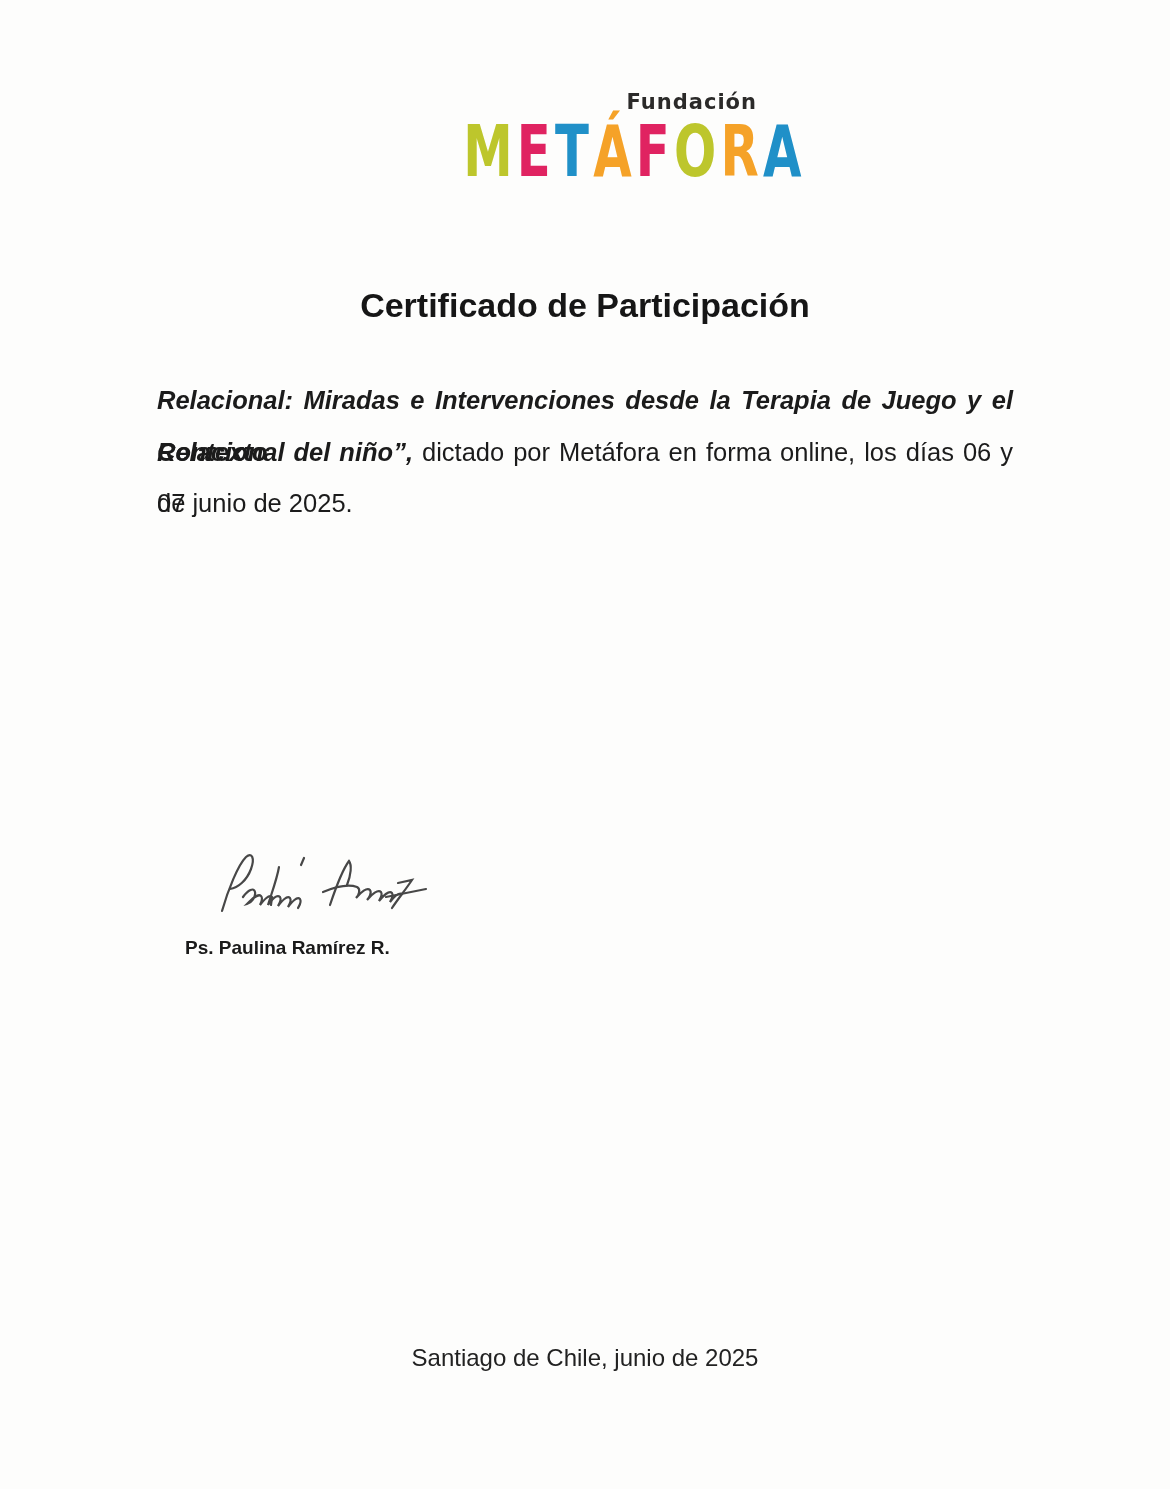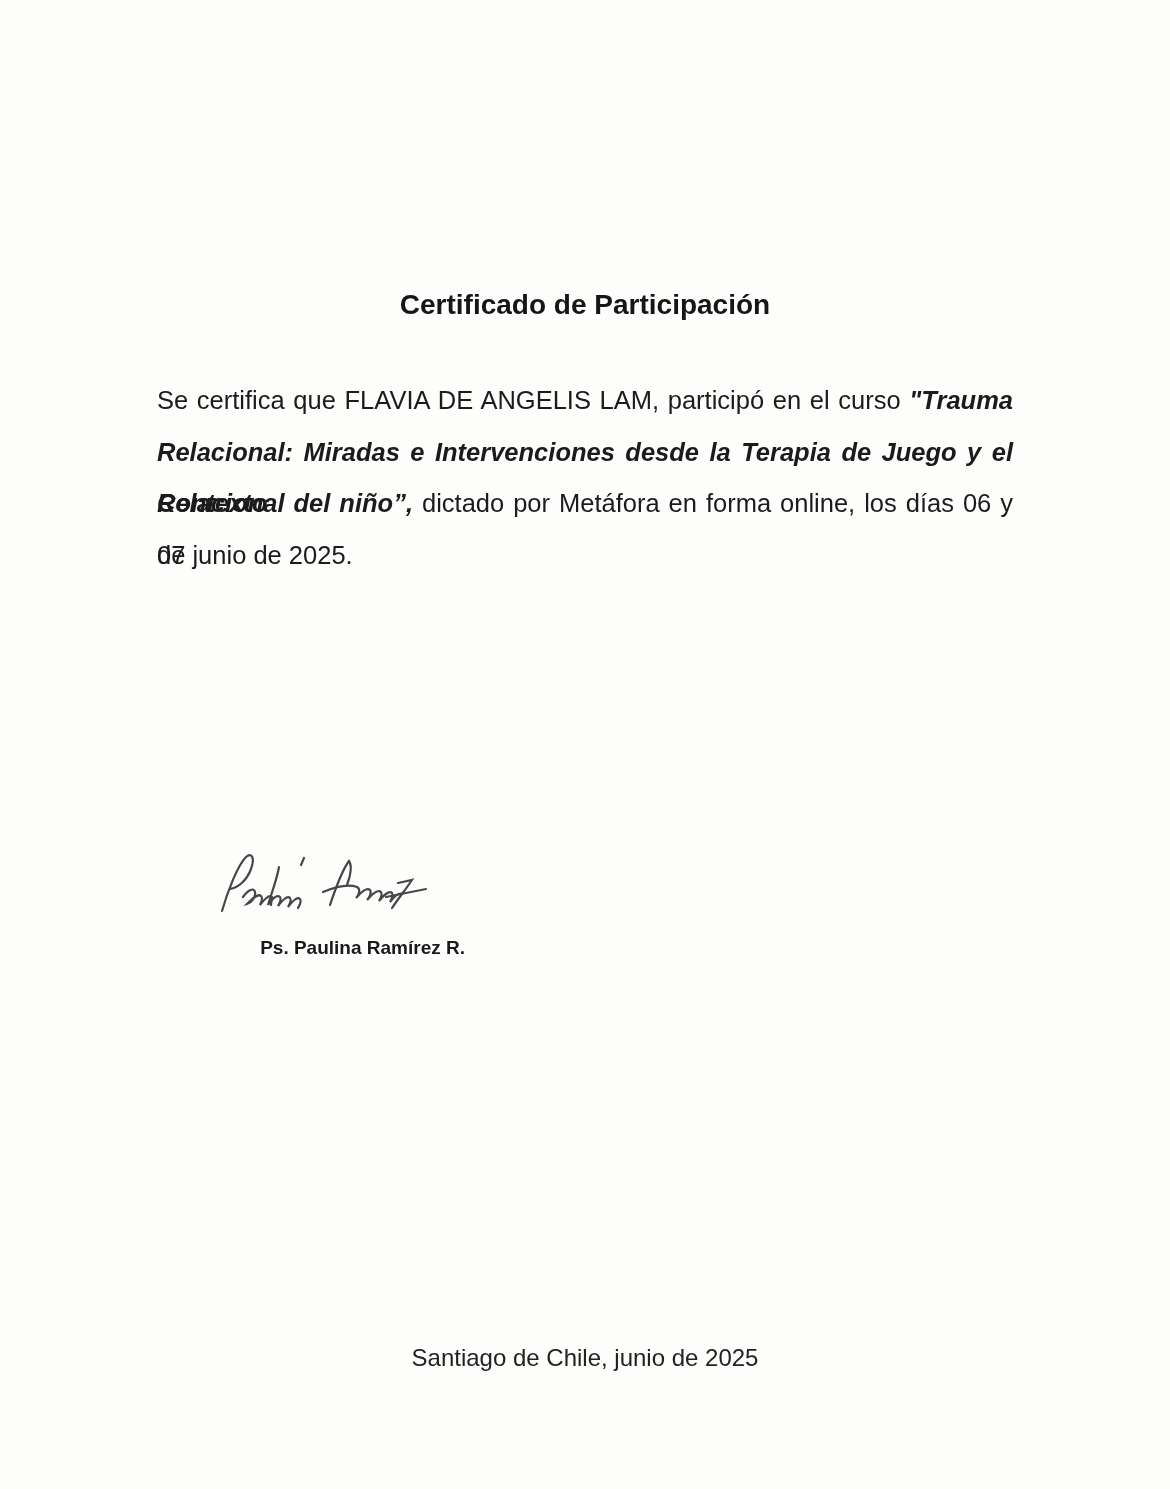--- a/index.html
+++ b/index.html
@@ -43,21 +43,21 @@
     margin-top: 4px;
   }
   .logo-word span { display: inline-block; }
 
   
   .title {
     position: absolute;
     top: 287px;
     left: 0; right: 0;
     text-align: center;
-    font-size: 28px;
+    font-size: 34px;
     font-weight: bold;
     line-height: 36px;
     color: #161616;
   }
 
   
   .para {
     position: absolute;
     left: 157px;
     width: 856px;
@@ -70,21 +70,21 @@
     white-space: normal;
     text-align: justify;
     text-align-last: justify;
   }
   .bi { font-weight: bold; font-style: italic; }
   .nrm { font-weight: normal; font-style: normal; }
 
   
   .sig {
     position: absolute;
-    text-align: right;
+    text-align: left;
   }
   .sig-paulina   { left: 185px; top: 843px;  width: 280px; }
   .sig-harue     { left: 655px; top: 808px;  width: 350px; }
   .sig-valentina { left: 430px; top: 1016px; width: 300px; }
   .sig svg { display: block; margin: 0 auto; overflow: visible; }
   .sig-label {
     margin-top: 6px;
     font-size: 19px;
     font-weight: bold;
     color: #1a1a1a;
@@ -99,25 +99,30 @@
     text-align: center;
     font-size: 24px;
     color: #222222;
   }
 </style>
 </head>
 <body>
 
 <div class="page">
 
+  <div class="logo">
+    <div class="logo-top" style="color: rgb(43, 42, 41);">Fundación</div>
+    <div class="logo-word">
+      <span style="color: rgb(189, 198, 44);">M</span><span style="color: rgb(224, 35, 97);">E</span><span style="color: rgb(32, 144, 200);">T</span><span style="color: rgb(245, 162, 40);">Á</span><span style="color: rgb(224, 35, 97);">F</span><span style="color: rgb(189, 198, 44);">O</span><span style="color: rgb(245, 162, 40);">R</span><span style="color: rgb(32, 144, 200);">A</span>
+    </div>
+  </div>
 
   <div class="title">Certificado de Participación</div>
 
   <div class="para para1">
-      <div class="tline just"><span class="nrm">Se certifica que FLAVIA DE ANGELIS LAM, participó en el curso </span><span class="bi">"Trauma</span></div>
       <div class="tline just"><span class="bi">Relacional: Miradas e Intervenciones desde la Terapia de Juego y el Contexto</span></div>
       <div class="tline just"><span class="bi">Relacional del niño”,</span><span class="nrm"> dictado por Metáfora en forma online, los días 06 y 07</span></div>
       <div class="tline"><span class="nrm">de junio de 2025.</span></div>
     </div>
 
 
   <div class="sig sig-paulina">
     <svg width="230" height="88" viewBox="0 0 230 88" fill="none" stroke="currentColor" stroke-width="2.2" stroke-linecap="round" style="color: rgb(71, 71, 71);">
       <path d="M12,68 C18,47 28,22 36,14 C42,9 45,15 41,26 C37,37 28,45 20,46"></path>
       <path d="M33,54 C38,47 44,44 45,49 C46,54 41,60 37,61 C42,56 48,50 51,53 C53,55 51,60 50,62 C54,57 59,51 62,54 L61,62"></path>

